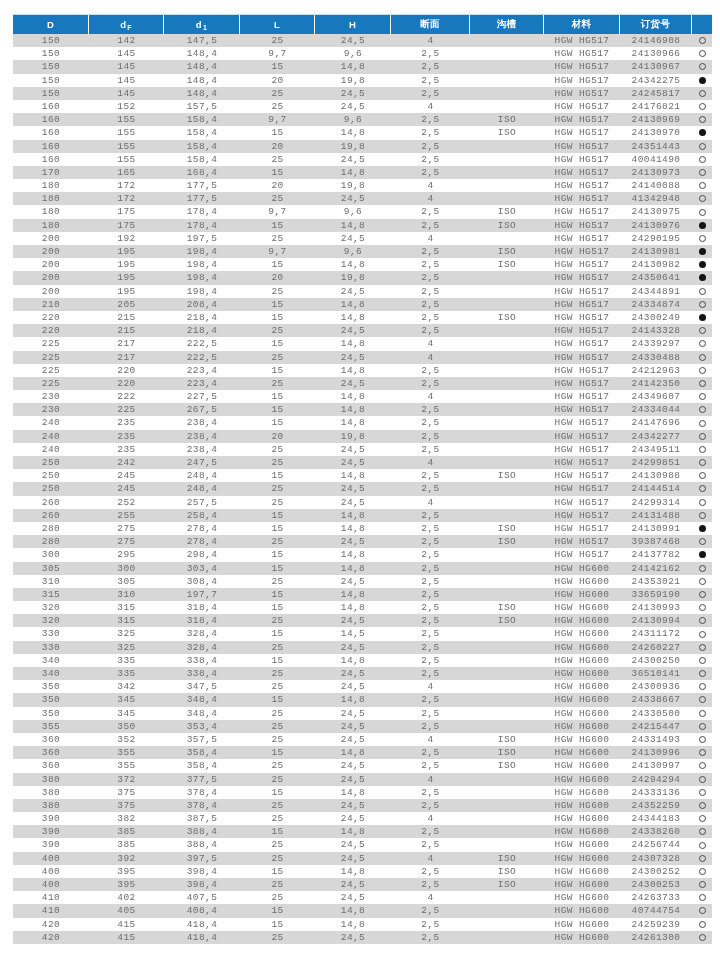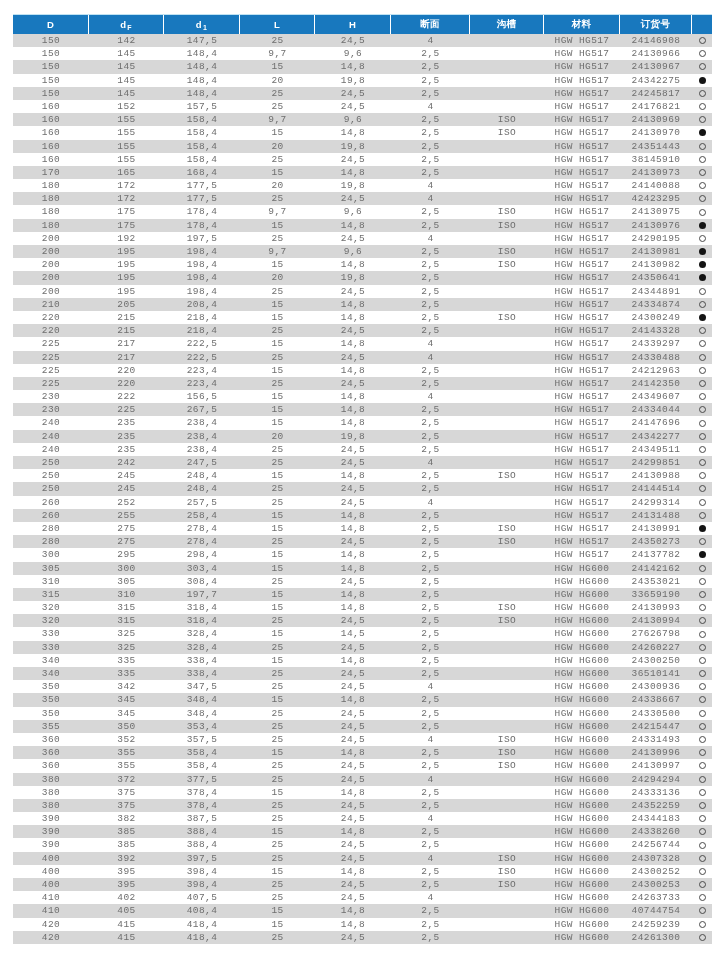--- a/index.html
+++ b/index.html
@@ -242,21 +242,21 @@
         </div>
         <div class="tr even">
           <div class="td">160</div>
           <div class="td">155</div>
           <div class="td">158,4</div>
           <div class="td">25</div>
           <div class="td">24,5</div>
           <div class="td">2,5</div>
           <div class="td"></div>
           <div class="td">HGW HG517</div>
-          <div class="td">38145910</div>
+          <div class="td">40041490</div>
           <div class="td">
             <span class="dot"></span>
           </div>
         </div>
         <div class="tr odd">
           <div class="td">170</div>
           <div class="td">165</div>
           <div class="td">168,4</div>
           <div class="td">15</div>
           <div class="td">14,8</div>
@@ -284,21 +284,21 @@
         </div>
         <div class="tr odd">
           <div class="td">180</div>
           <div class="td">172</div>
           <div class="td">177,5</div>
           <div class="td">25</div>
           <div class="td">24,5</div>
           <div class="td">4</div>
           <div class="td"></div>
           <div class="td">HGW HG517</div>
-          <div class="td">42423295</div>
+          <div class="td">41342948</div>
           <div class="td">
             <span class="dot"></span>
           </div>
         </div>
         <div class="tr even">
           <div class="td">180</div>
           <div class="td">175</div>
           <div class="td">178,4</div>
           <div class="td">9,7</div>
           <div class="td">9,6</div>
@@ -488,21 +488,21 @@
           <div class="td"></div>
           <div class="td">HGW HG517</div>
           <div class="td">24142350</div>
           <div class="td">
             <span class="dot"></span>
           </div>
         </div>
         <div class="tr even">
           <div class="td">230</div>
           <div class="td">222</div>
-          <div class="td">156,5</div>
+          <div class="td">227,5</div>
           <div class="td">15</div>
           <div class="td">14,8</div>
           <div class="td">4</div>
           <div class="td"></div>
           <div class="td">HGW HG517</div>
           <div class="td">24349607</div>
           <div class="td">
             <span class="dot"></span>
           </div>
         </div>
@@ -648,21 +648,21 @@
         </div>
         <div class="tr odd">
           <div class="td">280</div>
           <div class="td">275</div>
           <div class="td">278,4</div>
           <div class="td">25</div>
           <div class="td">24,5</div>
           <div class="td">2,5</div>
           <div class="td">ISO</div>
           <div class="td">HGW HG517</div>
-          <div class="td">24350273</div>
+          <div class="td">39387468</div>
           <div class="td">
             <span class="dot"></span>
           </div>
         </div>
         <div class="tr even">
           <div class="td">300</div>
           <div class="td">295</div>
           <div class="td">298,4</div>
           <div class="td">15</div>
           <div class="td">14,8</div>
@@ -746,21 +746,21 @@
         </div>
         <div class="tr even">
           <div class="td">330</div>
           <div class="td">325</div>
           <div class="td">328,4</div>
           <div class="td">15</div>
           <div class="td">14,5</div>
           <div class="td">2,5</div>
           <div class="td"></div>
           <div class="td">HGW HG600</div>
-          <div class="td">27626798</div>
+          <div class="td">24311172</div>
           <div class="td">
             <span class="dot"></span>
           </div>
         </div>
         <div class="tr odd">
           <div class="td">330</div>
           <div class="td">325</div>
           <div class="td">328,4</div>
           <div class="td">25</div>
           <div class="td">24,5</div>

